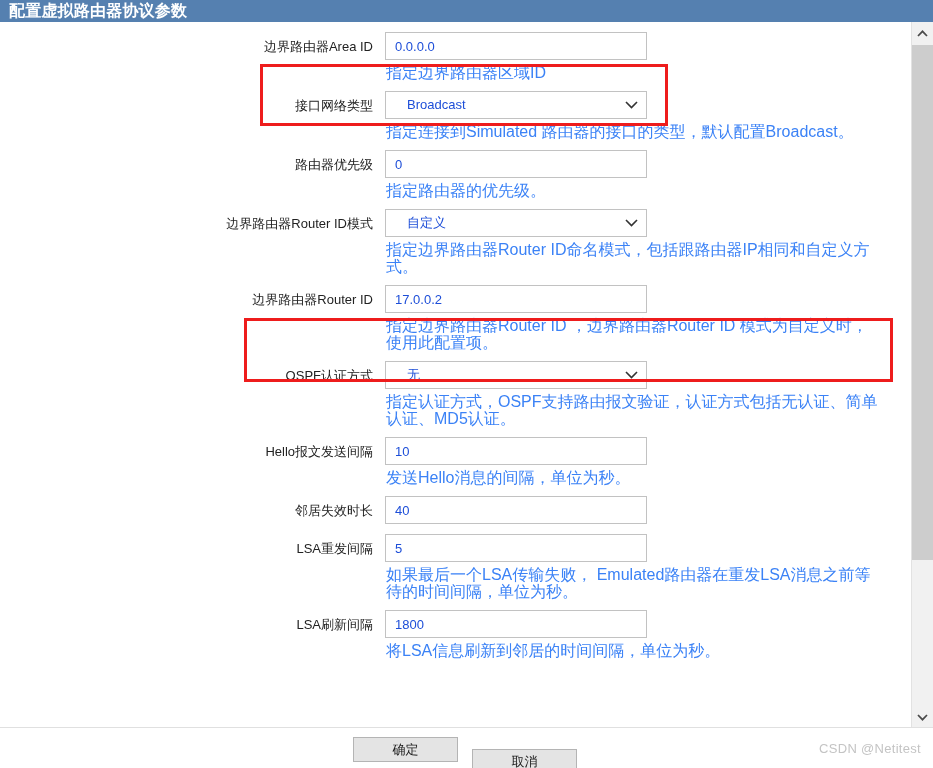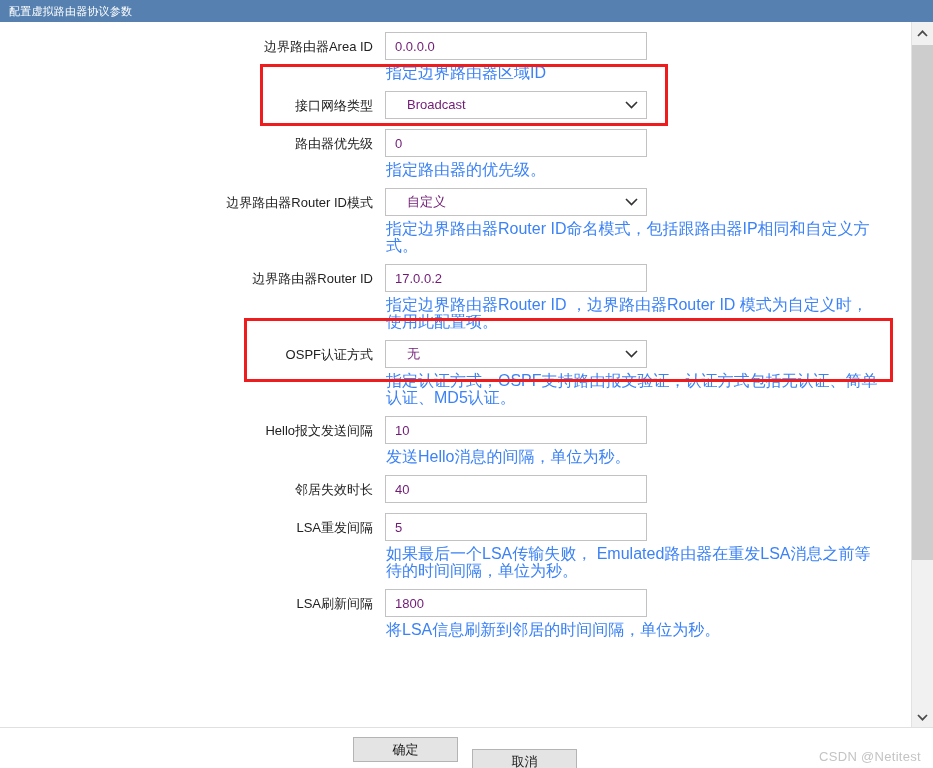--- a/index.html
+++ b/index.html
@@ -13,22 +13,22 @@
     height: 768px;
     overflow: hidden;
     position: relative;
   }
 
   
   .titlebar {
     height: 22px;
     background: #5580b0;
     color: #ffffff;
-    font-size: 11px;
-    font-weight: normal;
+    font-size: 16px;
+    font-weight: bold;
     line-height: 22px;
     padding-left: 9px;
     box-sizing: border-box;
     width: 933px;
     letter-spacing: 0.2px;
   }
 
   
   .viewport {
     position: absolute;
@@ -63,21 +63,21 @@
   .field {
     width: 500px;
   }
   .control {
     width: 262px;
     height: 28px;
     box-sizing: border-box;
     border: 1px solid #c2c2c2;
     background: #ffffff;
     font-size: 13px;
-    color: #701a75;
+    color: #1d4ed8;
     padding: 0 9px;
     line-height: 26px;
     position: relative;
   }
   select.control {
     -webkit-appearance: none;
     -moz-appearance: none;
     appearance: none;
     padding-right: 26px;
     font-family: "Liberation Sans", "DejaVu Sans", sans-serif;
@@ -181,21 +181,20 @@
   }
   #btn-ok     { left: 353px; }
   #btn-cancel { left: 472px; margin-top: 12px; }
   .watermark {
     position: absolute;
     right: 12px;
     top: 13px;
     font-size: 13px;
     color: #c4c4c4;
     letter-spacing: 0.3px;
-    margin-top: 8px;
   }
 </style>
 </head>
 <body>
 
 <div class="titlebar">
   <span>配置虚拟路由器协议参数</span>
 </div>
 
 <div class="viewport">
@@ -208,20 +207,21 @@
       </div>
       <div class="block">
         <div class="row">
           <div class="label">接口网络类型</div>
           <div class="field">
             <div class="select-wrap"><select class="control"><option>Broadcast</option><option>Point-to-Point</option></select><span class="chev">
                 <svg width="13" height="8" viewBox="0 0 13 8">
                   <path d="M1 1 L6.5 6.6 L12 1" fill="none" stroke="#333" stroke-width="1.6"></path>
                 </svg>
               </span></div>
+            <div class="hint">指定连接到Simulated 路由器的接口的类型，默认配置Broadcast。</div>
           </div>
         </div>
       </div>
       <div class="block">
         <div class="row">
           <div class="label">路由器优先级</div>
           <div class="field"><input type="text" class="control" value="0" style=""><div class="hint">指定路由器的优先级。</div></div>
         </div>
       </div>
       <div class="block">

